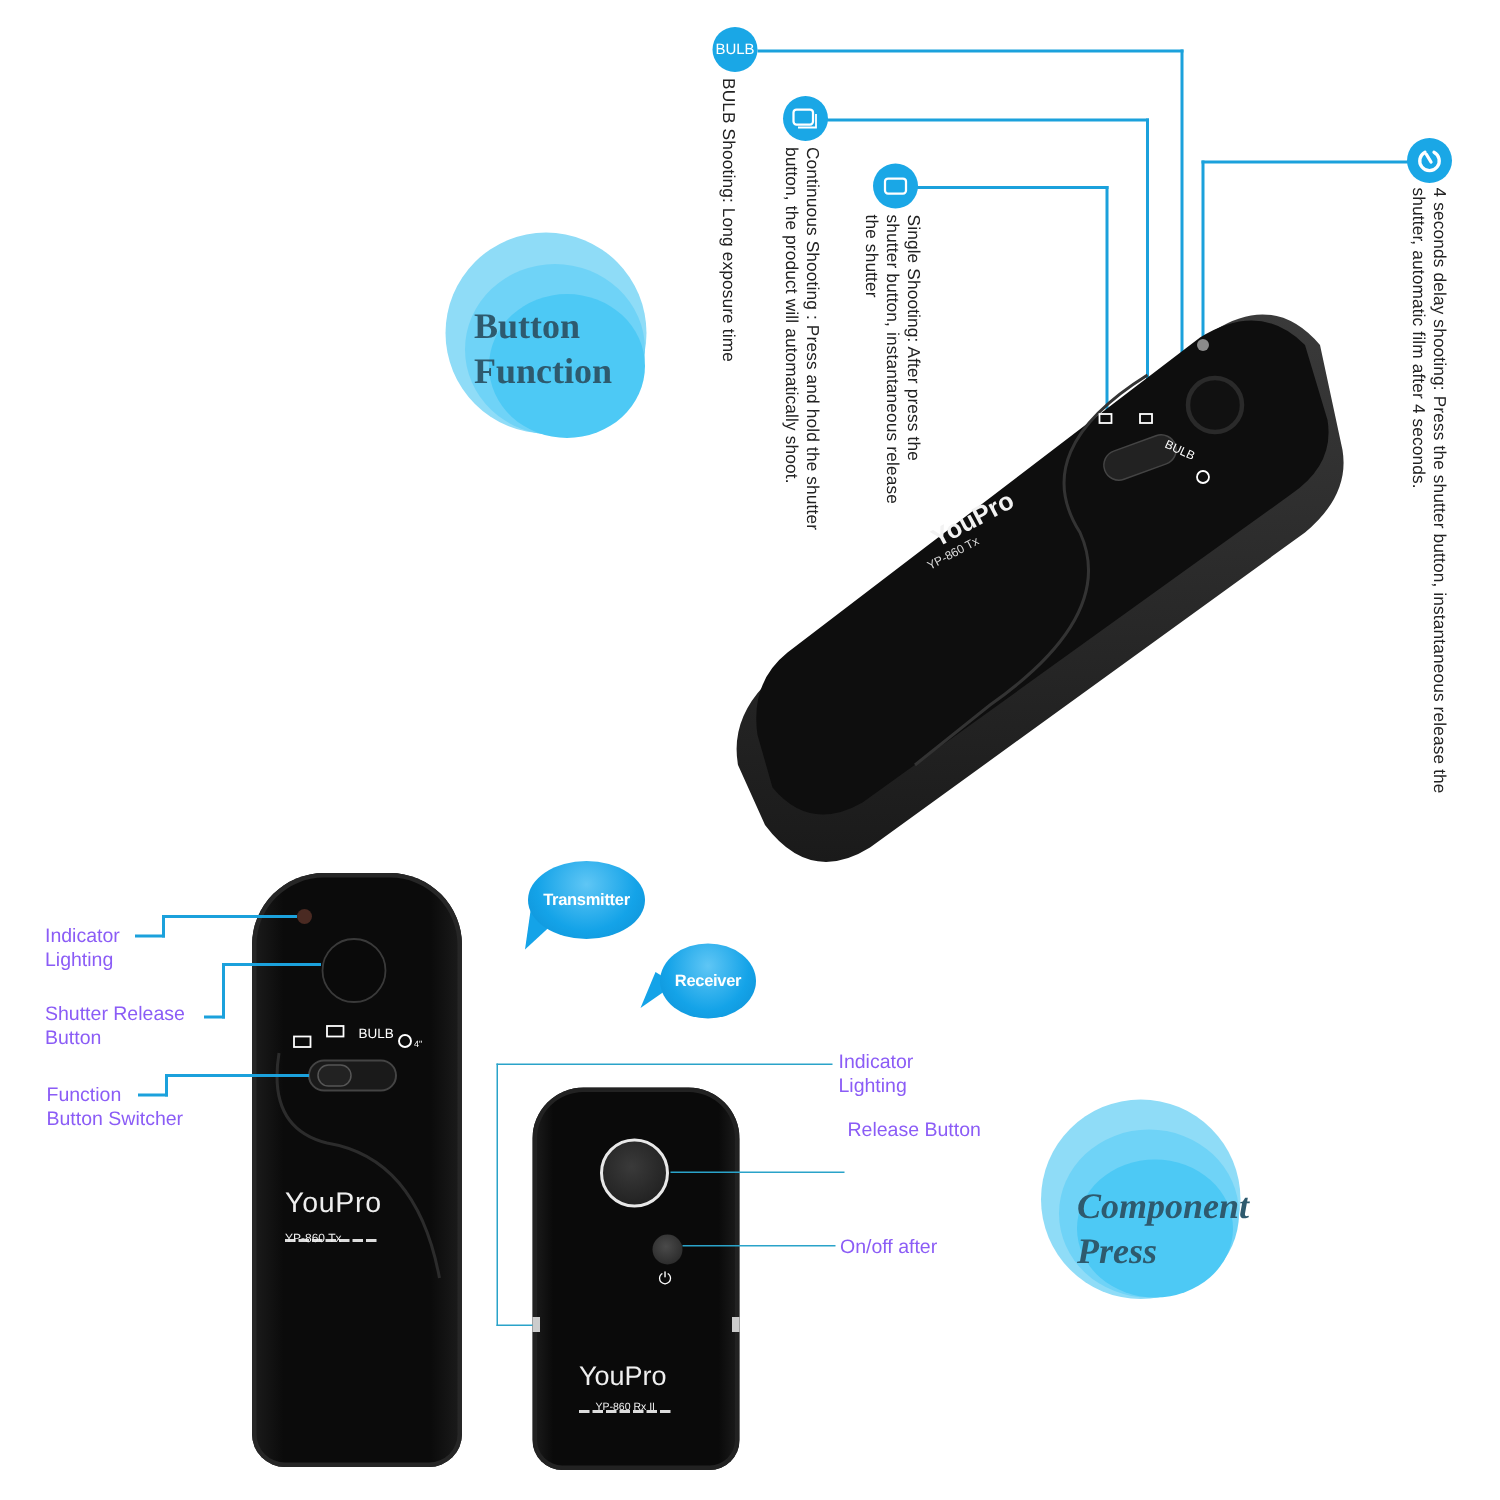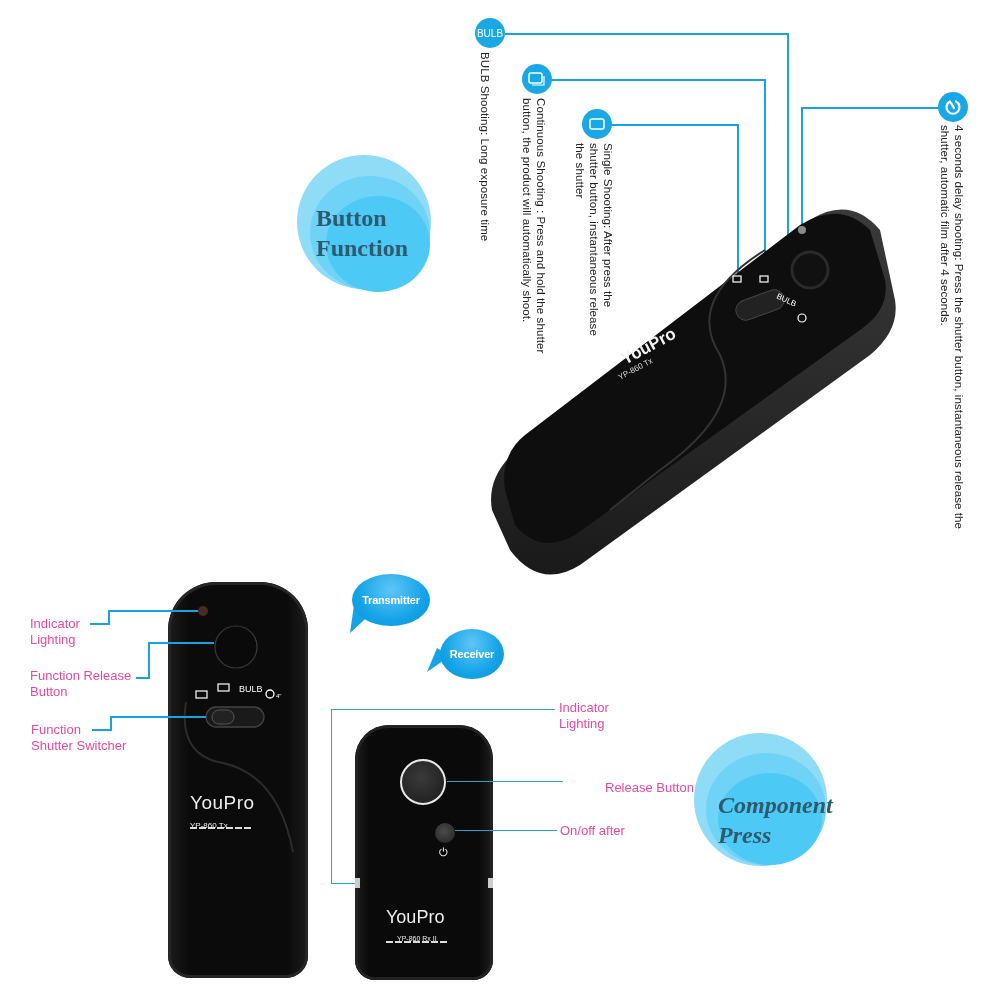--- a/index.html
+++ b/index.html
@@ -7,21 +7,21 @@
   .abs { position:absolute; }
   .line { position:absolute; background:#1ba1dc; }
   .line-thin { position:absolute; background:#2aa3c9; }
   
   .cicon { position:absolute; width:30px; height:30px; border-radius:50%; background:#1aa7e6; color:#fff; display:flex; align-items:center; justify-content:center; font-size:10px; font-family:"Liberation Sans", sans-serif; }
   .vtext { position:absolute; writing-mode:vertical-rl; font-size:11.5px; line-height:14px; color:#222; letter-spacing:0.1px; }
   
   .bubble-big { position:absolute; border-radius:50%; }
   .bubble-title { position:absolute; font-family:"Liberation Serif", serif; font-weight:bold; color:#2e5a6e; font-size:24px; line-height:30px; }
   .speech { position:absolute; background:radial-gradient(ellipse at 50% 30%, #5fc6f5 0%, #14a3e8 60%, #0d8fd4 100%); border-radius:50%; color:#fff; font-weight:bold; font-size:11px; display:flex; align-items:center; justify-content:center; font-family:"Liberation Sans", sans-serif; letter-spacing:-0.2px; }
-  .label { position:absolute; font-size:13px; line-height:16px; color:#ec4899; }
+  .label { position:absolute; font-size:13px; line-height:16px; color:#8b5cf6; }
   
   .device { position:absolute; background:#0d0d0d; }
   .brand { position:absolute; color:#eee; font-family:"Liberation Sans", sans-serif; }
   .dash { display:inline-block; width:7px; height:2px; background:#ddd; margin-right:2px; }
 </style>
 </head>
 <body>
 
 <div class="bubble-big" style="left:297px;left:297px;top:155px;width:134px;height:134px;background:#8fdcf7;"></div>
 <div class="bubble-big" style="left:310px;top:176px;width:120px;height:114px;background:#6fd3f7;"></div>
@@ -157,26 +157,26 @@
 
 <div class="line" style="left:92px;top:729px;width:20px;height:2px;"></div>
 <div class="line" style="left:110px;top:716px;width:2px;height:15px;"></div>
 <div class="line" style="left:110px;top:716px;width:96px;height:2px;"></div>
 
 <div class="label" style="left:30px;top:616px;">
   <div>Indicator</div>
   <div>Lighting</div>
 </div>
 <div class="label" style="left:30px;top:668px;">
-  <div>Function Release</div>
+  <div>Shutter Release</div>
   <div>Button</div>
 </div>
 <div class="label" style="left:31px;top:722px;">
   <div>Function</div>
-  <div>Shutter Switcher</div>
+  <div>Button Switcher</div>
 </div>
 
 <div class="device" style="left:355px;top:725px;width:138px;height:255px;border-radius:34px 34px 20px 20px;background:linear-gradient(90deg,#1d1d1d 0%,#0a0a0a 10%,#0a0a0a 90%,#1d1d1d 100%);box-shadow:inset 0 0 0 3px #222;">
   <div class="abs" style="left:45px;top:34px;width:42px;height:42px;border-radius:50%;background:radial-gradient(circle at 45% 40%,#3a3a3a,#1a1a1a);border:2px solid #e8e8e8;"></div>
   <div class="abs" style="left:80px;top:98px;width:20px;height:20px;border-radius:50%;background:radial-gradient(circle at 45% 40%,#4a4a4a,#222);"></div>
   <div class="abs" style="left:84px;top:121px;color:#fff;font-size:11px;font-family:'DejaVu Sans',sans-serif;">⏻</div>
   <div class="abs" style="left:0px;top:153px;width:5px;height:10px;background:#ccc;"></div>
   <div class="abs" style="left:133px;top:153px;width:5px;height:10px;background:#ccc;"></div>
   <div class="brand" style="left:31px;top:182px;font-size:18px;">YouPro</div>
   <div class="abs" style="left:31px;top:204px;"><span class="dash"></span><span class="dash"></span><span class="dash"></span><span class="dash"></span><span class="dash"></span><span class="dash"></span><span class="dash"></span></div>
@@ -186,14 +186,14 @@
 <div class="line-thin" style="left:331px;top:709px;width:224px;height:1px;"></div>
 <div class="line-thin" style="left:331px;top:709px;width:1px;height:175px;"></div>
 <div class="line-thin" style="left:331px;top:883px;width:24px;height:1px;"></div>
 <div class="line-thin" style="left:447px;top:781px;width:116px;height:1px;"></div>
 <div class="line-thin" style="left:455px;top:830px;width:102px;height:1px;"></div>
 
 <div class="label" style="left:559px;top:700px;">
   <div>Indicator</div>
   <div>Lighting</div>
 </div>
-<div class="label" style="left:565px;top:780px;margin-left:40px;">Release Button</div>
+<div class="label" style="left:565px;top:745px;">Release Button</div>
 <div class="label" style="left:560px;top:823px;">On/off after</div>
 
 </body></html>

